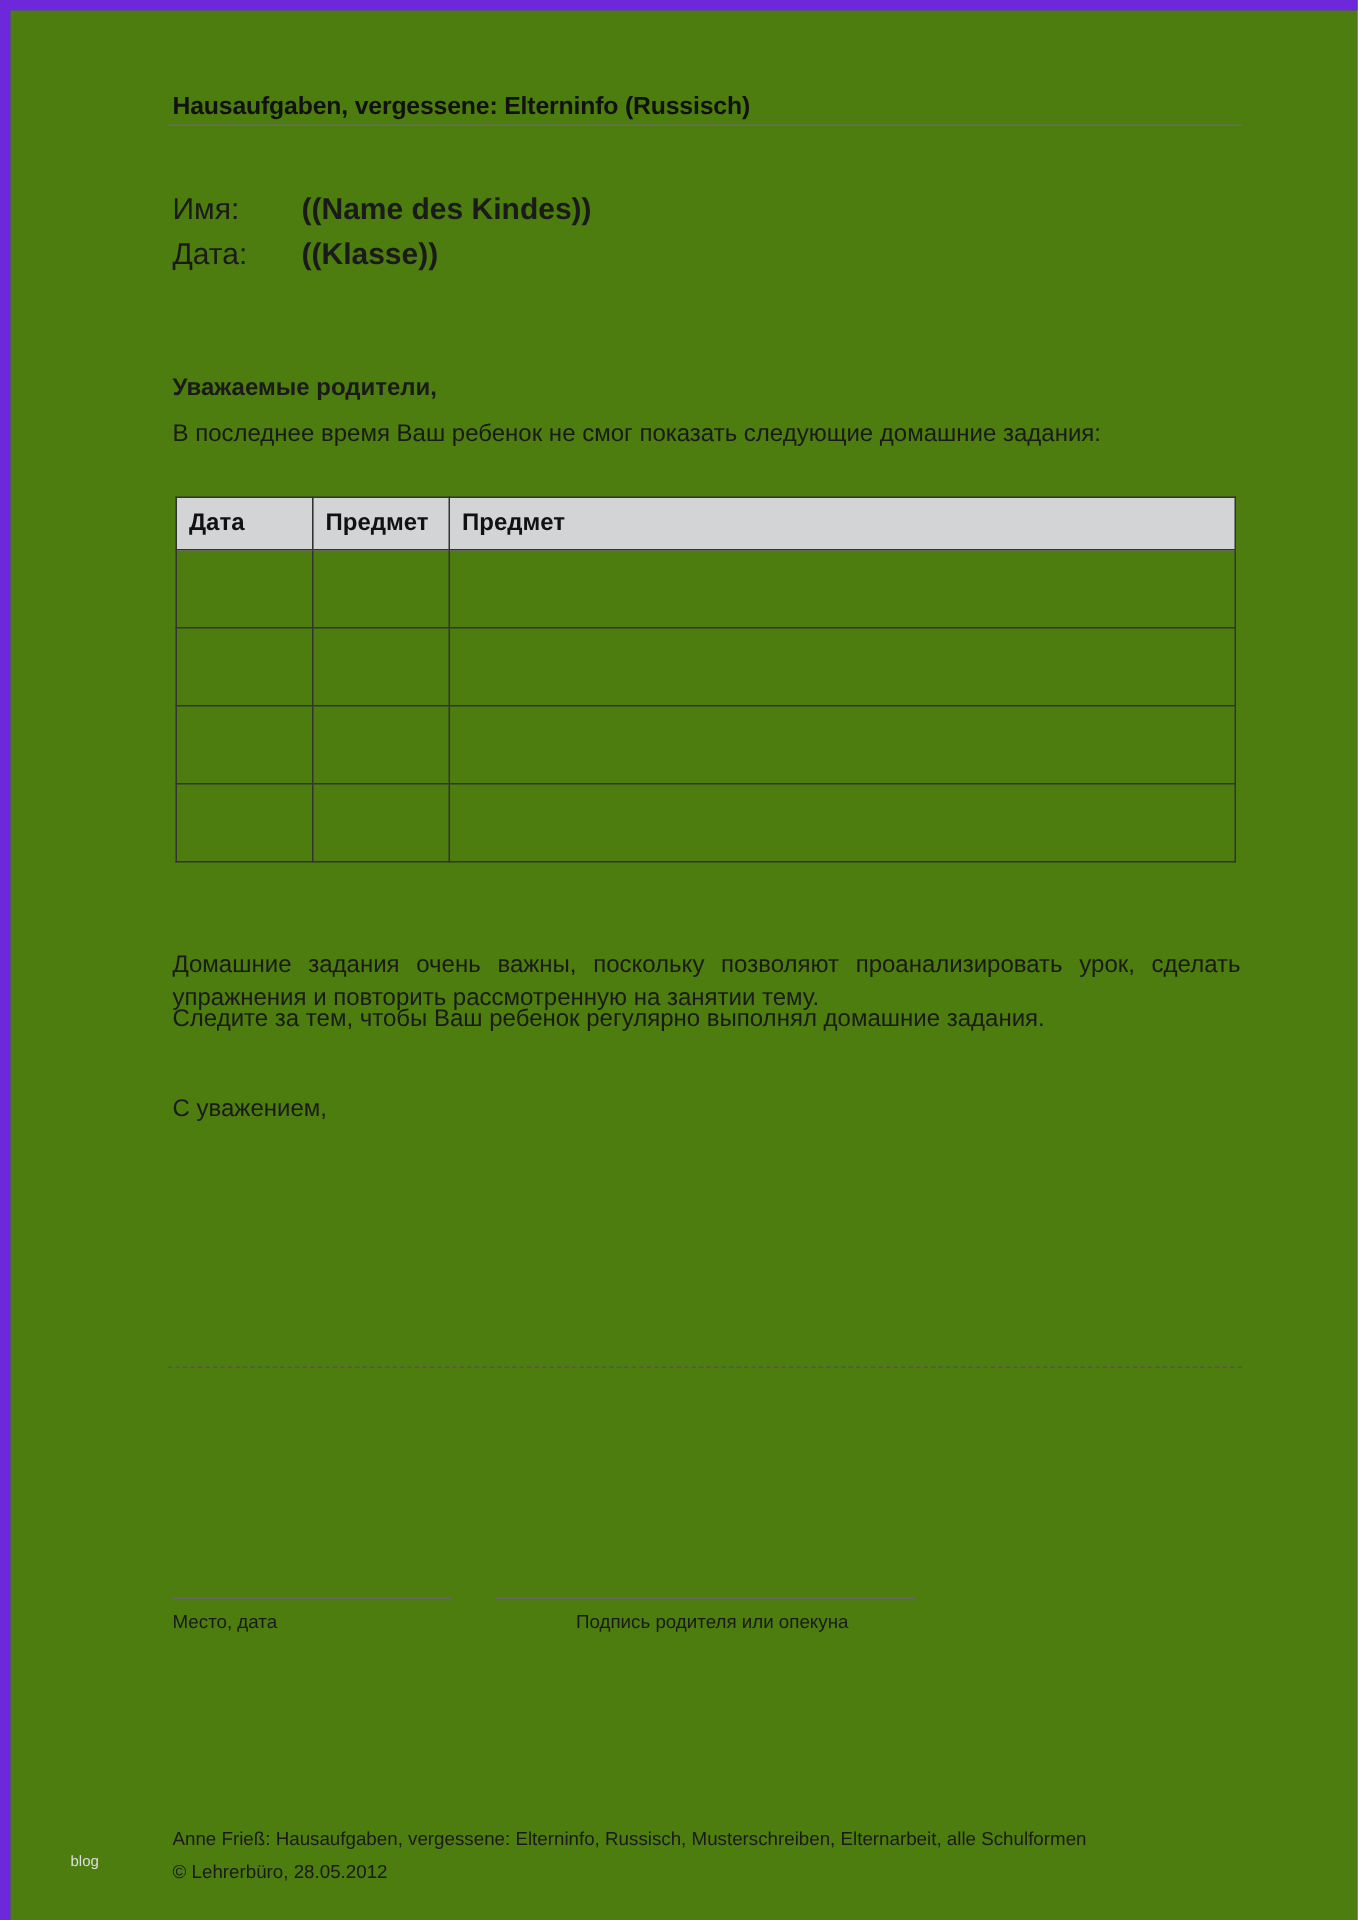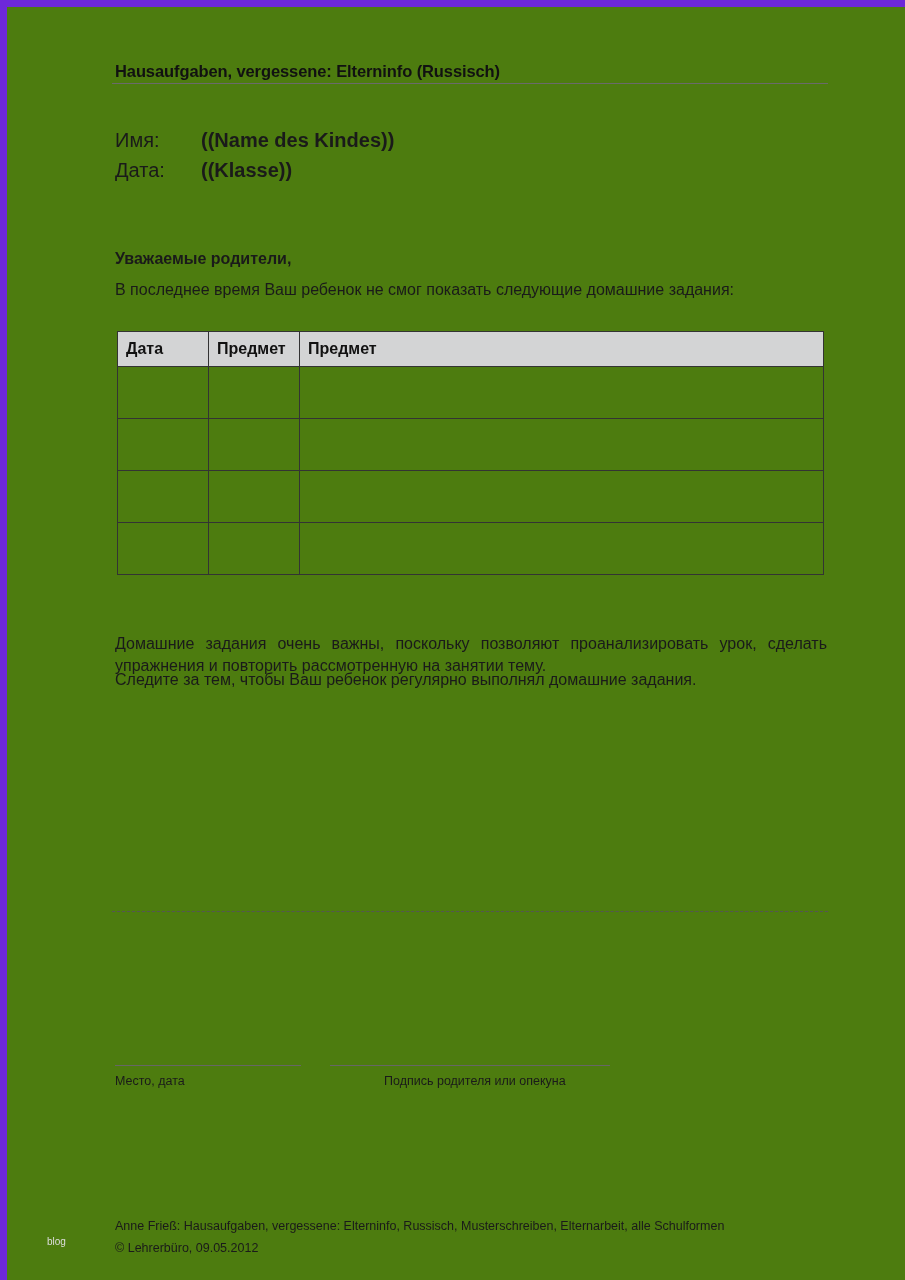--- a/index.html
+++ b/index.html
@@ -102,26 +102,27 @@
         <td></td>
         <td></td>
         <td></td>
       </tr>
     </tbody>
   </table>
 
   <div class="abs para" style="top:610px;margin-top:16px;">Домашние задания очень важны, поскольку позволяют проанализировать урок, сделать упражнения и повторить рассмотренную на занятии тему.</div>
   <div class="abs para" style="top:662px;">Следите за тем, чтобы Ваш ребенок регулярно выполнял домашние задания.</div>
 
+  <div class="abs para" style="top:722px;">С уважением,</div>
 
   <div class="abs dash-rule"></div>
 
 
   <div class="abs sig-line" style="left:108px; top:1058px; width:186px;"></div>
   <div class="abs sig-line" style="left:323px; top:1058px; width:280px;"></div>
   <div class="abs small" style="left:108px; top:1067px;">Место, дата</div>
   <div class="abs small" style="left:377px; top:1067px;">Подпись родителя или опекуна</div>
 
   <div class="abs watermark">blog</div>
   <div class="abs small" style="left:108px; top:1212px;">Anne Frieß: Hausaufgaben, vergessene: Elterninfo, Russisch, Musterschreiben, Elternarbeit, alle Schulformen</div>
-  <div class="abs small" style="left:108px; top:1234px;">© Lehrerbüro, 09.05.2012</div>
+  <div class="abs small" style="left:108px; top:1234px;">© Lehrerbüro, 28.05.2012</div>
 
 </div>
 
 </body></html>

